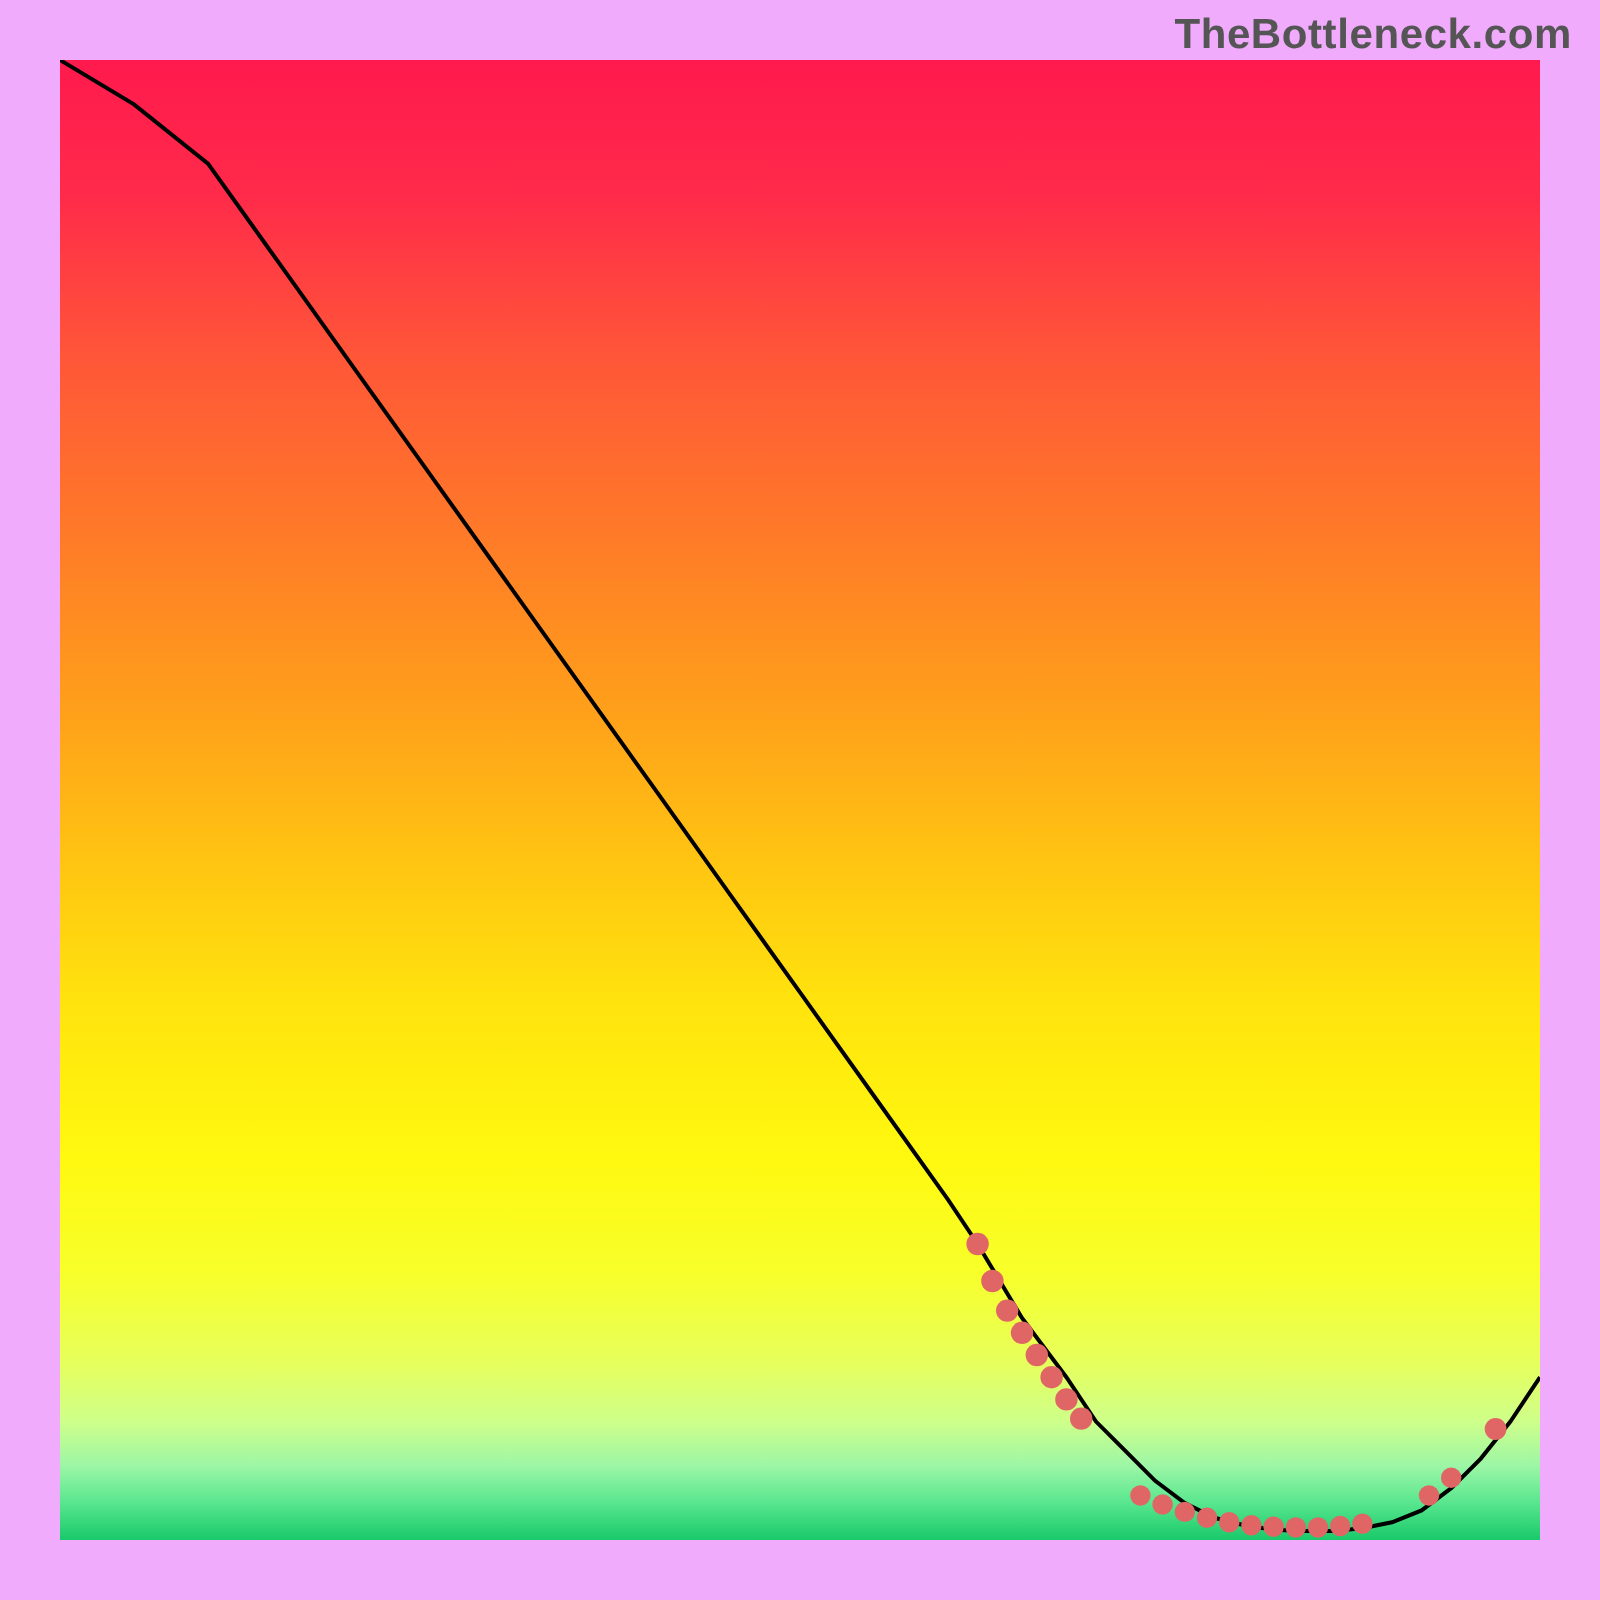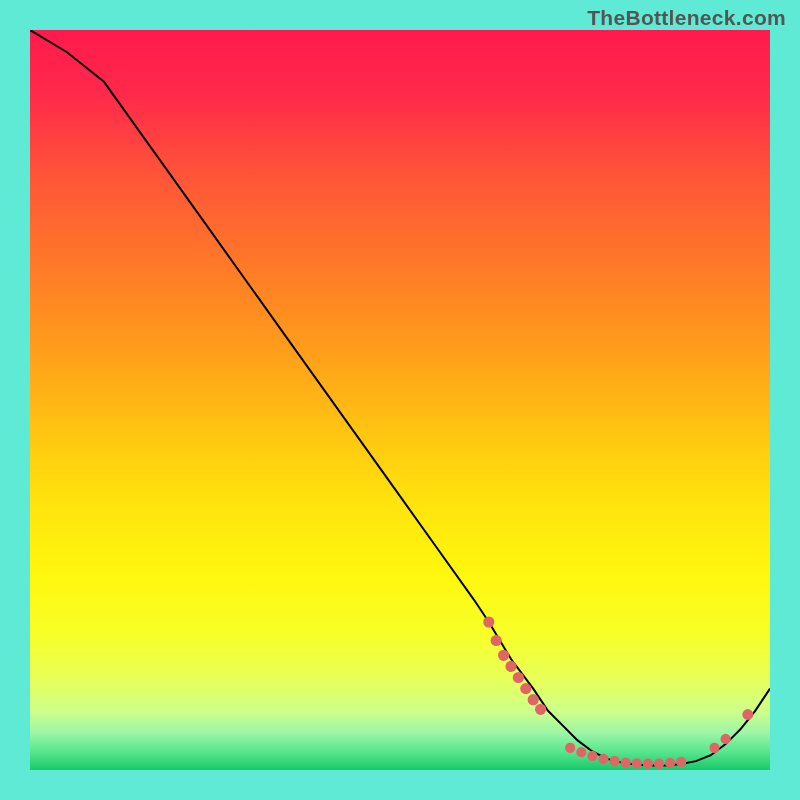--- a/index.html
+++ b/index.html
@@ -8,21 +8,21 @@
     width: 800px;
     height: 800px;
     background: #000;
     overflow: hidden;
     font-family: Arial, Helvetica, sans-serif;
   }
   .stage {
     position: relative;
     width: 800px;
     height: 800px;
-    background: #5eead4;
+    background: #f0abfc;
     text-align: center;
   }
   .watermark {
     position: absolute;
     top: 6px;
     right: 14px;
     color: #555;
     font-size: 21px;
     font-weight: 600;
     letter-spacing: 0.3px;

